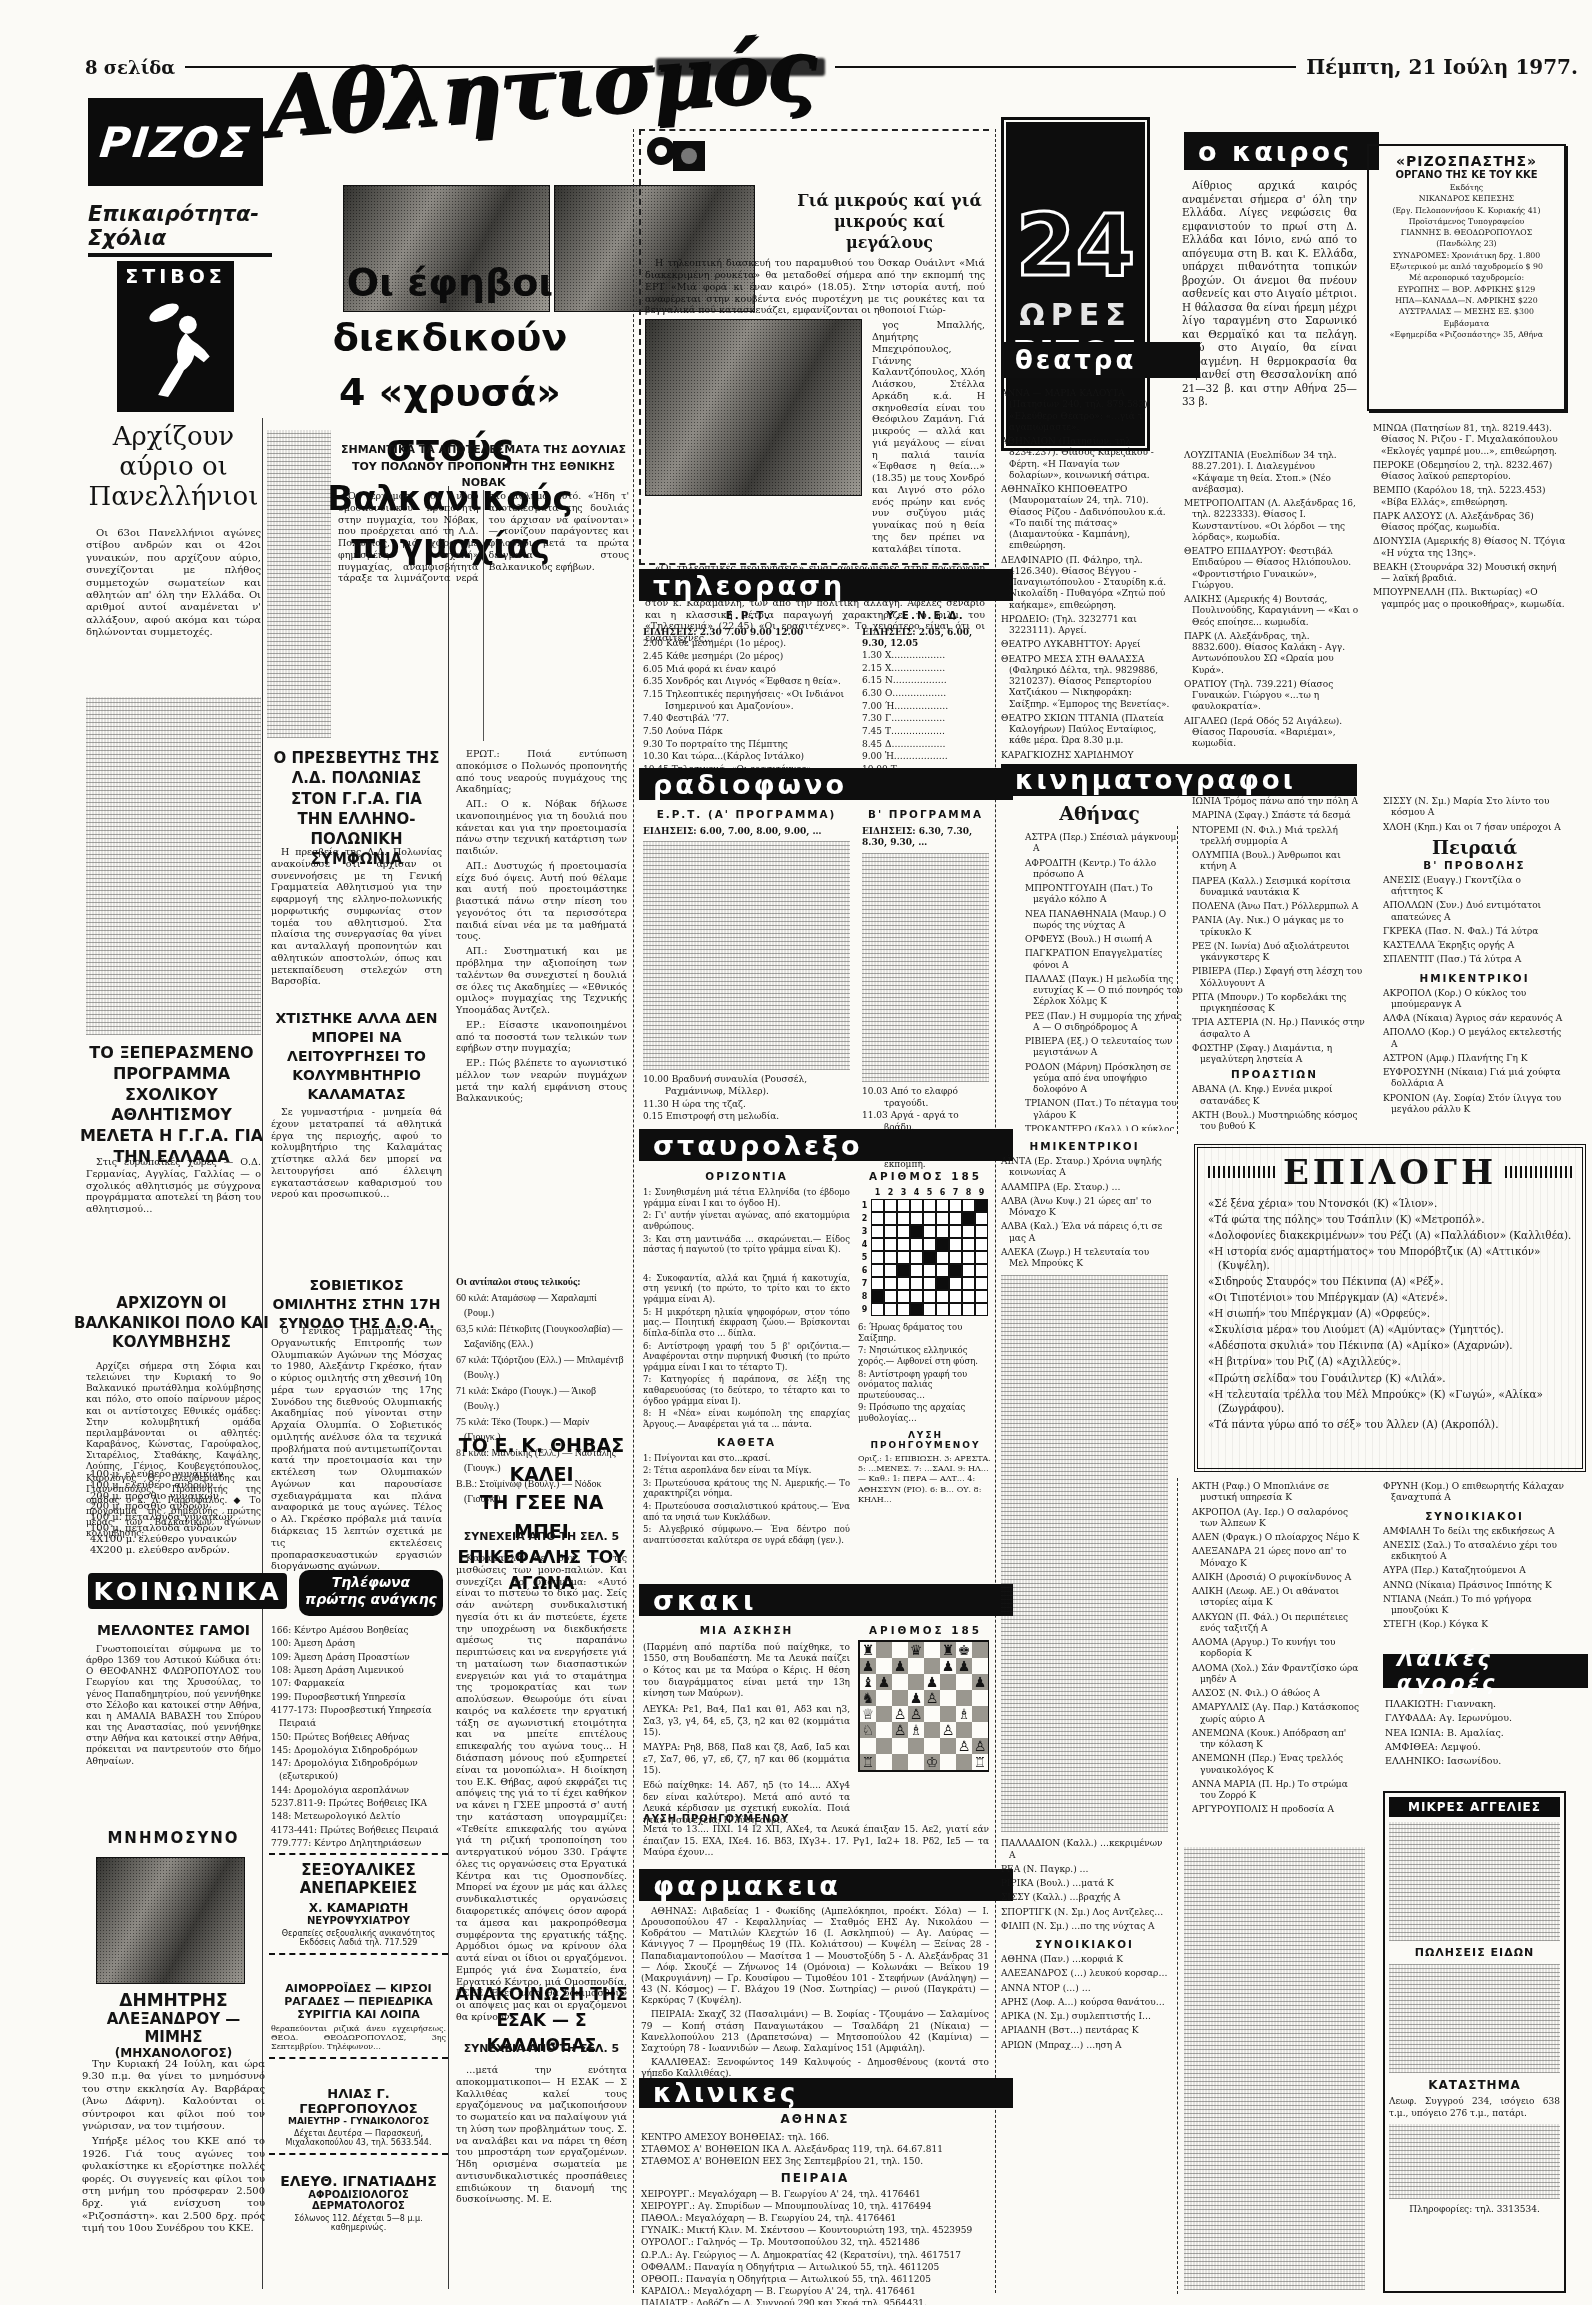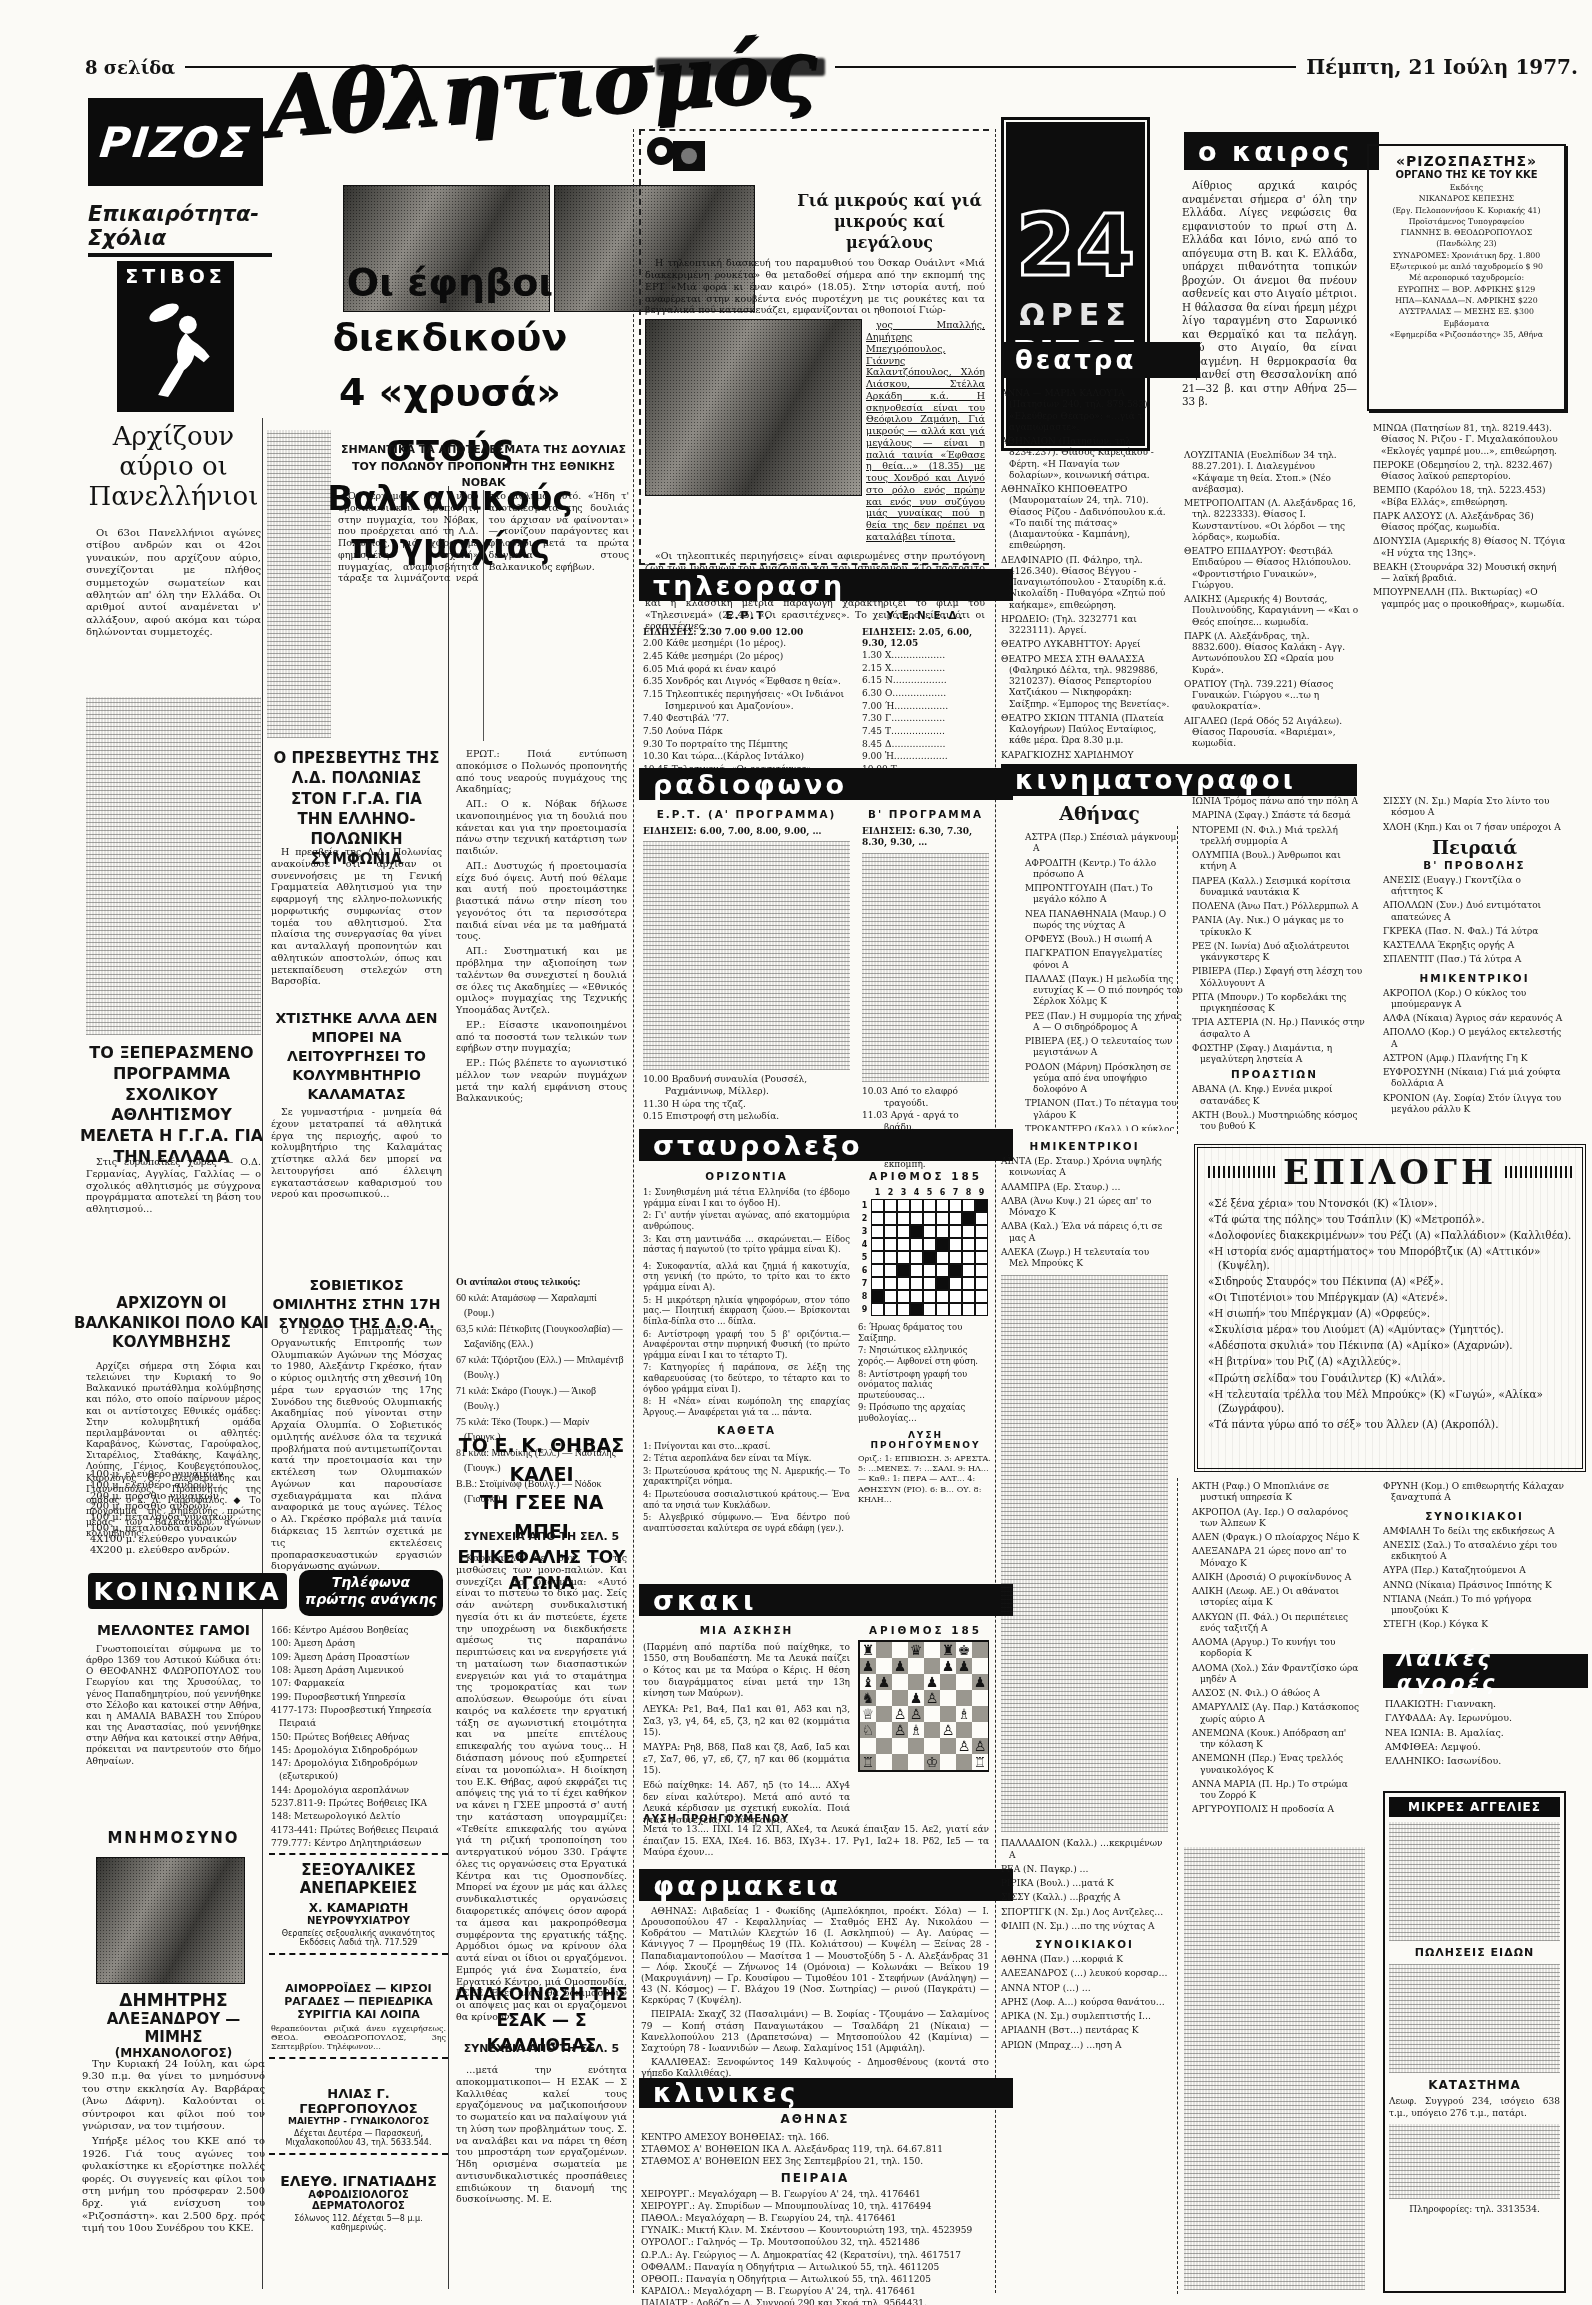--- a/index.html
+++ b/index.html
@@ -249,21 +249,21 @@
         <circle cx="44" cy="21" r="8" fill="#777"></circle>
       </svg>
     </div>
     <div class="centerline" style="margin:8px 0 4px 149px;font:bold 16px/1.3 'DejaVu Serif',serif;">
       <div>Γιά μικρούς καί γιά</div>
       <div>μικρούς καί μεγάλους</div>
     </div>
     <div class="bodytxt" style="width:100%;">
       <p>Η τηλεοπτική διασκευή του παραμυθιού του Όσκαρ Ουάιλντ «Μιά διακεκριμένη ρουκέτα» θα μεταδοθεί σήμερα από την εκπομπή της ΕΡΤ «Μιά φορά κι έναν καιρό» (18.05). Στην ιστορία αυτή, πού αναφέρεται στην κουβέντα ενός πυροτέχνη με τις ρουκέτες και τα βεγγαλικά πού κατασκευάζει, εμφανίζονται οι ηθοποιοί Γιώρ-</p>
     </div>
-    <div style="display:flex;gap:4px;text-decoration:underline;">
+    <div style="display:flex;gap:10px;">
       <div class="photo" style="width:217px;height:177px;flex:none;"></div>
       <div class="bodytxt" style="flex:1;">
         <p>γος Μπαλλής, Δημήτρης Μπεχιρόπουλος, Γιάννης Καλαντζόπουλος, Χλόη Λιάσκου, Στέλλα Αρκάδη κ.ά. Η σκηνοθεσία είναι του Θεόφιλου Ζαμάνη. Γιά μικρούς — αλλά και γιά μεγάλους — είναι η παλιά ταινία «Έφθασε η θεία...» (18.35) με τους Χονδρό και Λιγνό στο ρόλο ενός πρώην και ενός νυν συζύγου μιάς γυναίκας πού η θεία της δεν πρέπει να καταλάβει τίποτα.</p>
       </div>
     </div>
     <div class="bodytxt" style="width:100%;margin-top:4px;">
       <p>«Οι τηλεοπτικές περιηγήσεις» είναι αφιερωμένες στην πρωτόγονη ζωή των Ινδιάνων του Αμαζονίου και του Ισημερινού. «Το πορτραίτο της Πέμπτης» (21.30) ανατρέχει στον Χ. Τρικούπη και καταλήγει στον κ. Καραμανλή, των από την πολιτική αλλαγή. Αφελές σενάριο και η κλασσική μέτρια παραγωγή χαρακτηρίζει το φιλμ του «Τηλεσινεμά» (22.45) «Οι ερασιτέχνες». Το χειρότερο είναι ότι οι ερασιτέχνες…</p>
     </div>
   </div>
 
@@ -335,21 +335,21 @@
 
   <div class="abs bar" style="left:639px;top:1129px;width:346px;height:32px;font-size:27px;">
     <span>σταυρολεξο</span>
   </div>
   <div class="abs" style="left:643px;top:1170px;width:207px;font-size:8.5px;line-height:1.25;font-family:'DejaVu Serif',serif;">
     <div class="cat" style="margin-top:0;">ΟΡΙΖΟΝΤΙΑ</div>
     <div>
 
     <div style="margin-bottom:2px;text-align:justify;">1: Συνηθισμένη μιά τέτια Ελληνίδα (το έβδομο γράμμα είναι Ι και το όγδοο Η).</div>
         <div style="margin-bottom:2px;text-align:justify;">2: Γι' αυτήν γίνεται αγώνας, από εκατομμύρια ανθρώπους.</div>
-        <div style="margin-bottom:6px;text-align:justify;">3: Και στη μαντινάδα ... σκαρώνεται.— Είδος πάστας ή παγωτού (το τρίτο γράμμα είναι Κ).</div>
+        <div style="margin-bottom:18px;text-align:justify;">3: Και στη μαντινάδα ... σκαρώνεται.— Είδος πάστας ή παγωτού (το τρίτο γράμμα είναι Κ).</div>
         <div style="margin-bottom:2px;text-align:justify;">4: Συκοφαντία, αλλά και ζημιά ή κακοτυχία, στη γενική (το πρώτο, το τρίτο και το έκτο γράμμα είναι Α).</div>
         <div style="margin-bottom:2px;text-align:justify;">5: Η μικρότερη ηλικία ψηφοφόρων, στον τόπο μας.— Ποιητική έκφραση ζώου.— Βρίσκονται δίπλα-δίπλα στο ... δίπλα.</div>
         <div style="margin-bottom:2px;text-align:justify;">6: Αντίστροφη γραφή του 5 β' οριζόντια.— Αναφέρονται στην πυρηνική Φυσική (το πρώτο γράμμα είναι Ι και το τέταρτο Τ).</div>
         <div style="margin-bottom:2px;text-align:justify;">7: Κατηγορίες ή παράπονα, σε λέξη της καθαρευούσας (το δεύτερο, το τέταρτο και το όγδοο γράμμα είναι Ι).</div>
         <div style="margin-bottom:2px;text-align:justify;">8: Η «Νέα» είναι κωμόπολη της επαρχίας Άργους.— Αναφέρεται γιά τα ... πάντα.</div>
       </div>
     <div class="cat">ΚΑΘΕΤΑ</div>
     <div>
 
     <div style="margin-bottom:2px;text-align:justify;">1: Πνίγονται και στο...κρασί.</div>

